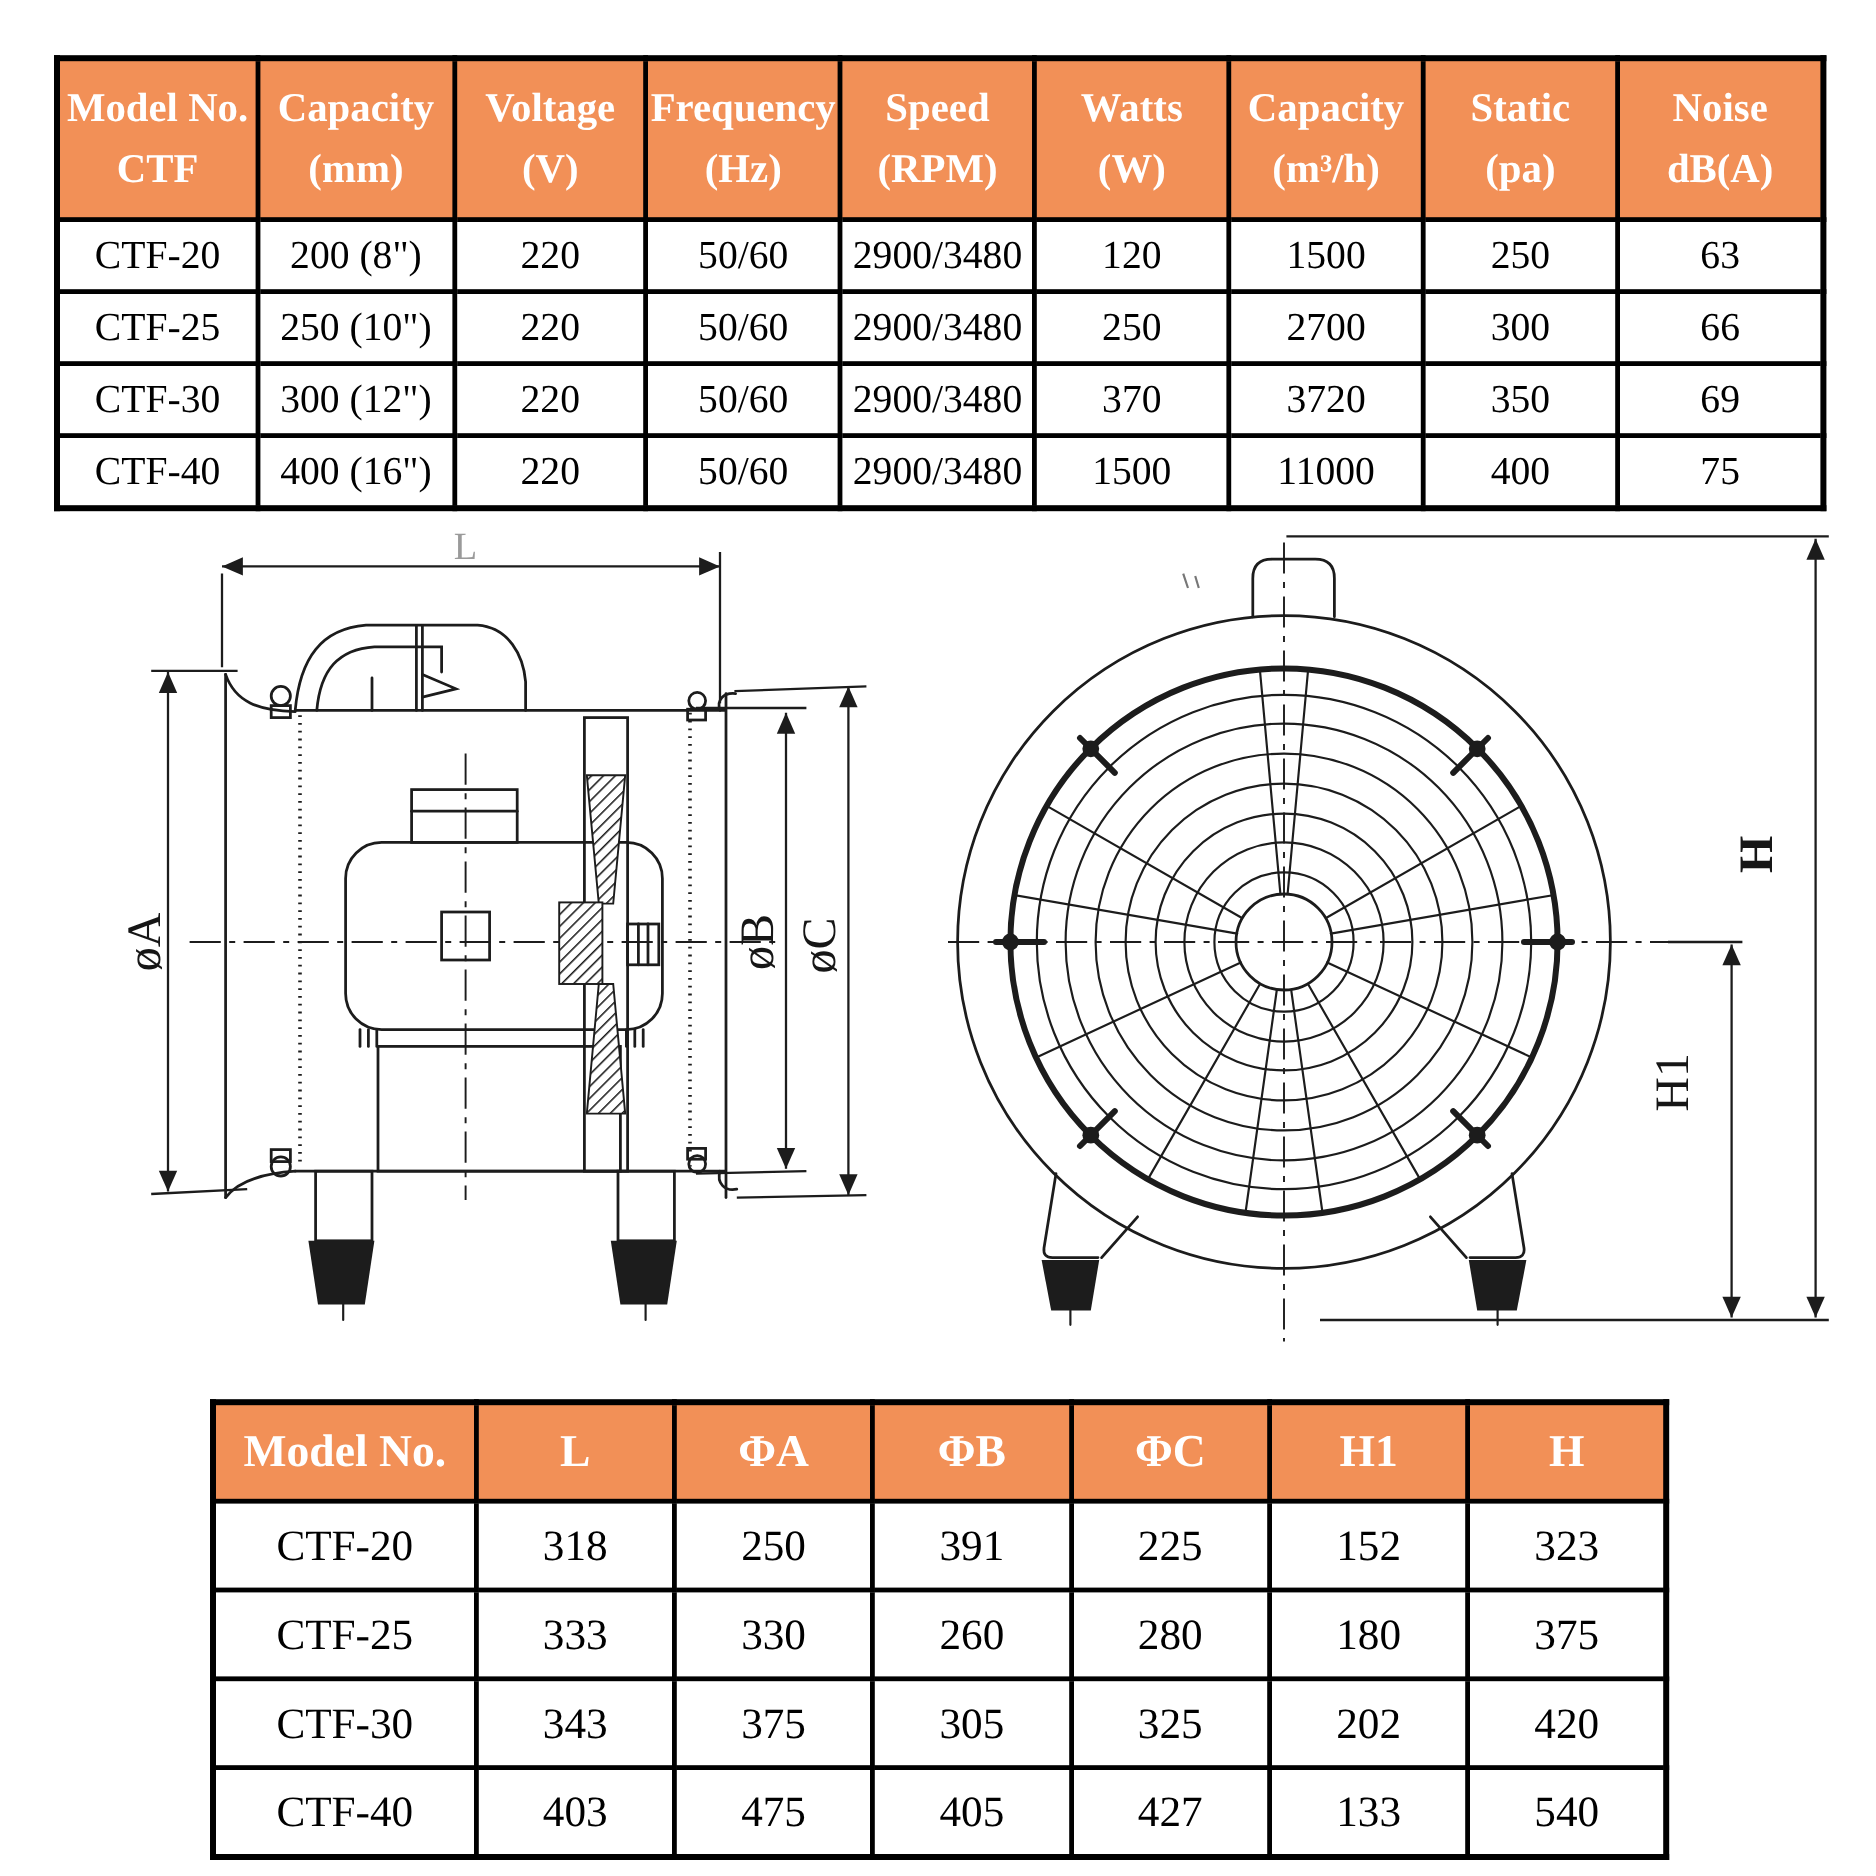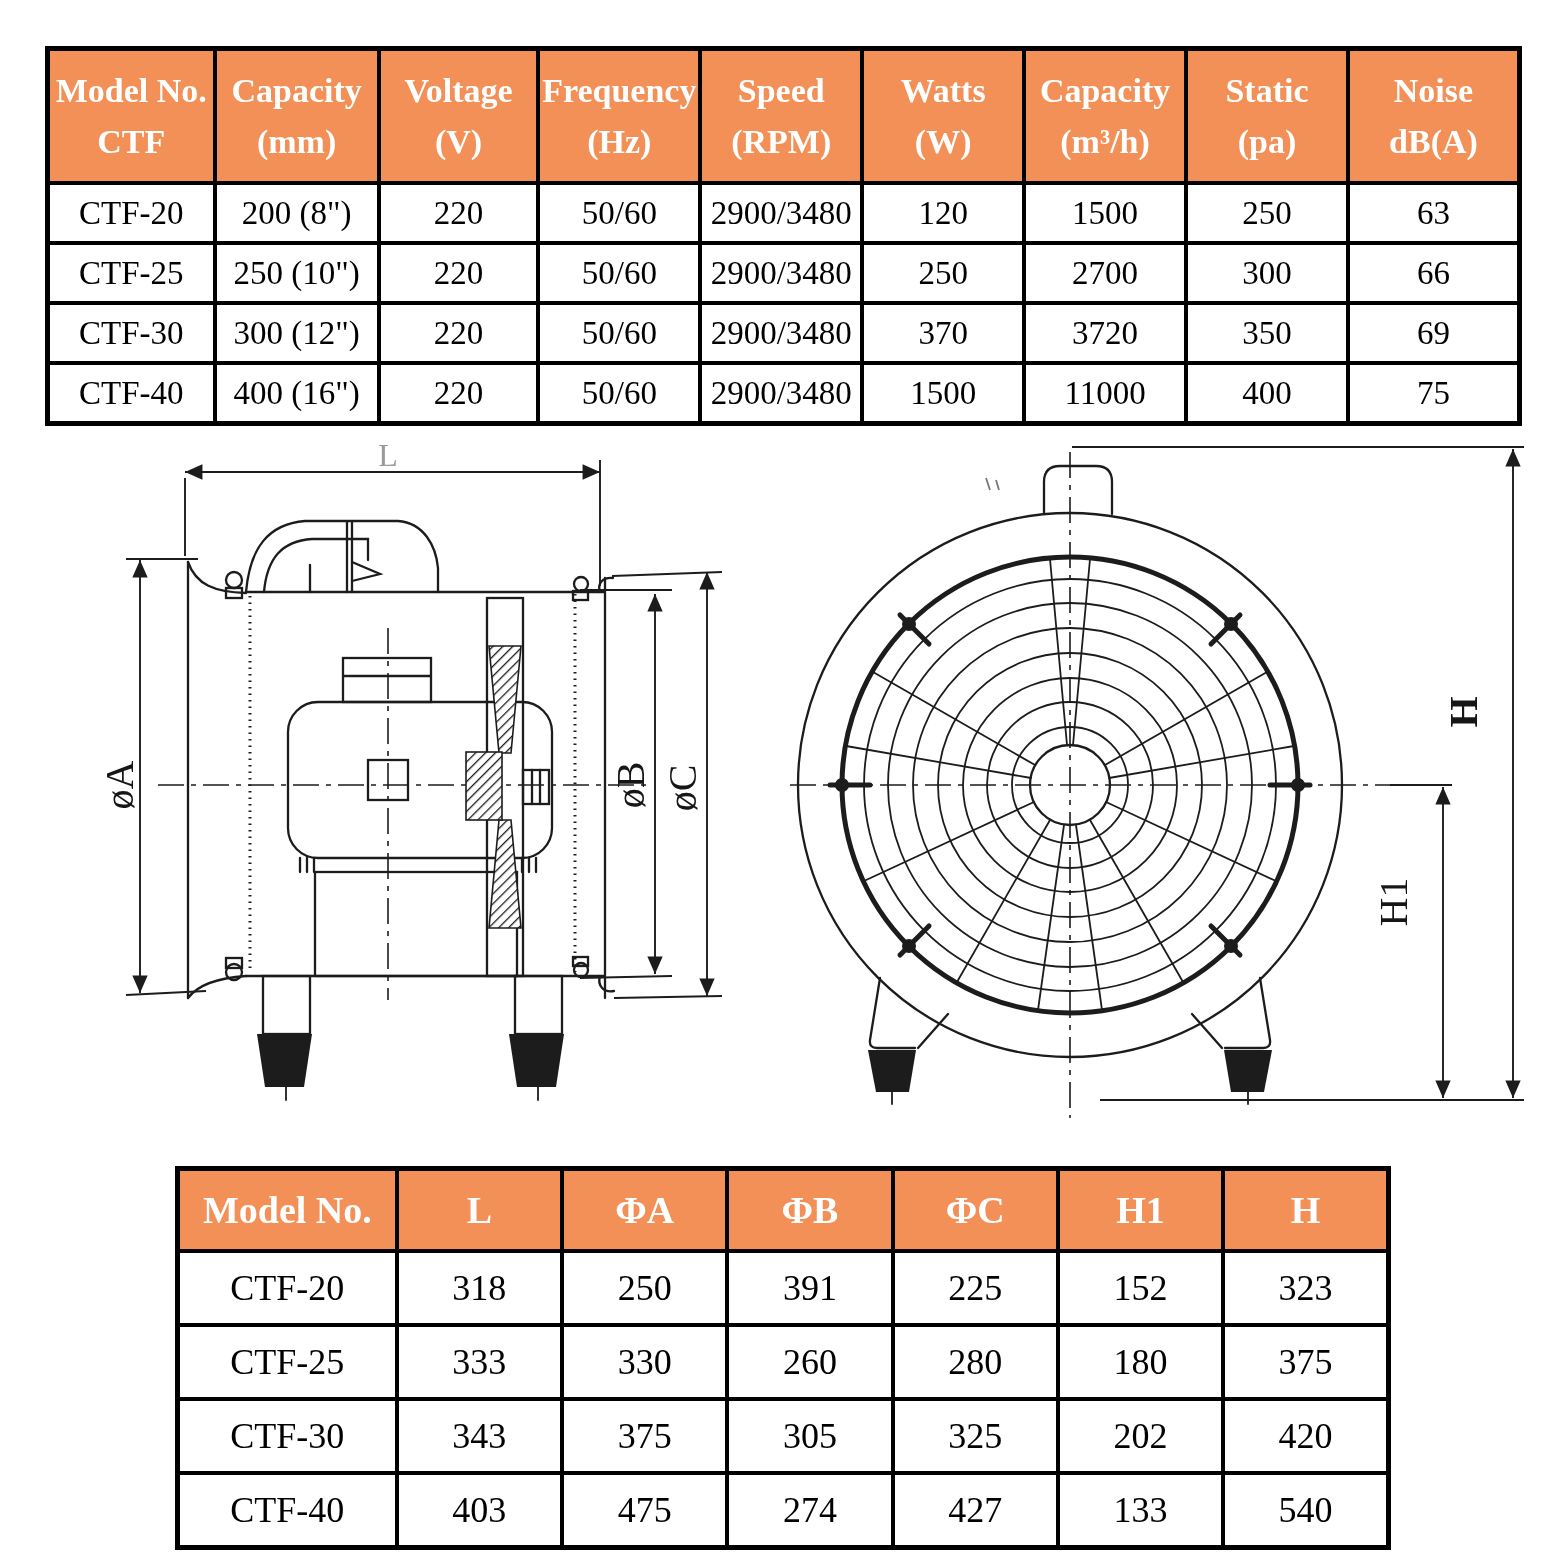--- a/index.html
+++ b/index.html
@@ -365,21 +365,21 @@
           <td>375</td>
           <td>305</td>
           <td>325</td>
           <td>202</td>
           <td>420</td>
       </tr>
       <tr>
         <td>CTF-40</td>
           <td>403</td>
           <td>475</td>
-          <td>274</td>
+          <td>405</td>
           <td>427</td>
           <td>133</td>
           <td>540</td>
       </tr>
     </tbody>
   </table>
 
 </div>
 
 </body></html>

